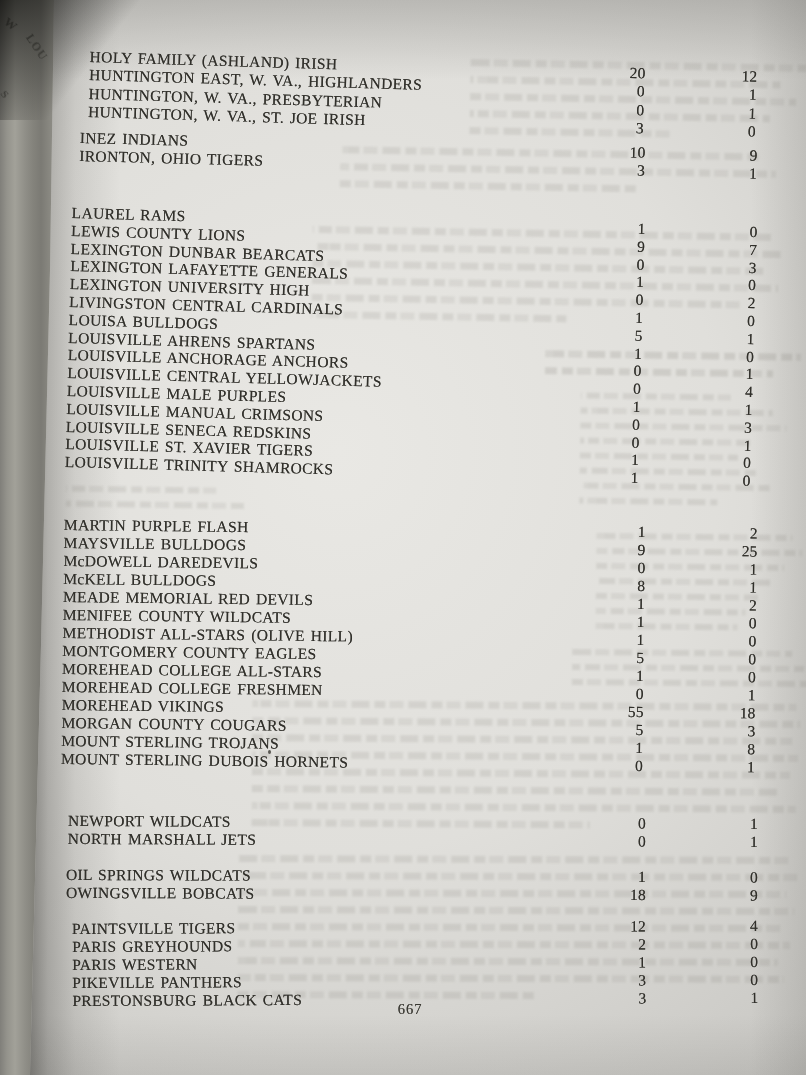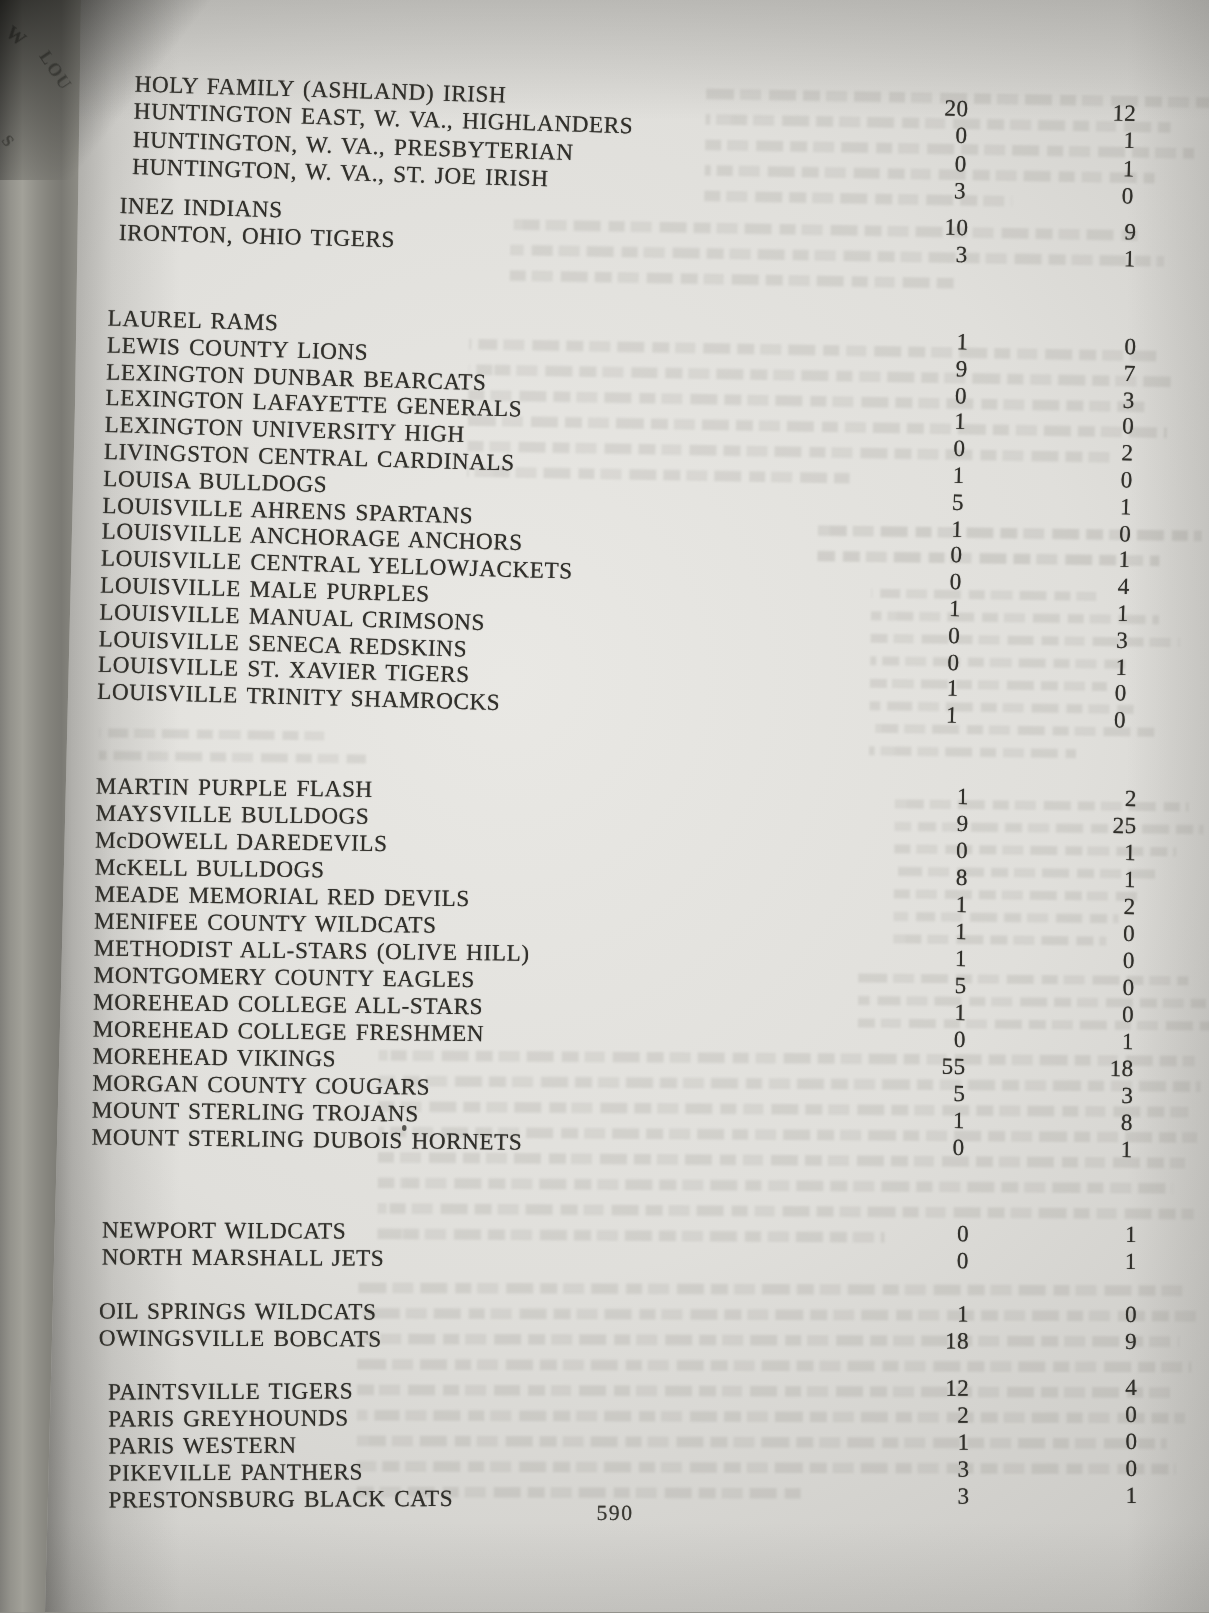--- a/index.html
+++ b/index.html
@@ -370,18 +370,18 @@
         <span class="c1">3</span>
         <span class="c2">0</span>
       </div>
         <div class="row">
         <span class="name">PRESTONSBURG BLACK CATS</span>
         <span class="c1">3</span>
         <span class="c2">1</span>
       </div>
       </div>
 
-    <div class="pagenum">590</div>
+    <div class="pagenum">667</div>
     <div class="speck" style="left:268px;top:750px;"></div>
   </div>
 
   <div class="corner"></div>
 </div>
 
 </body></html>

